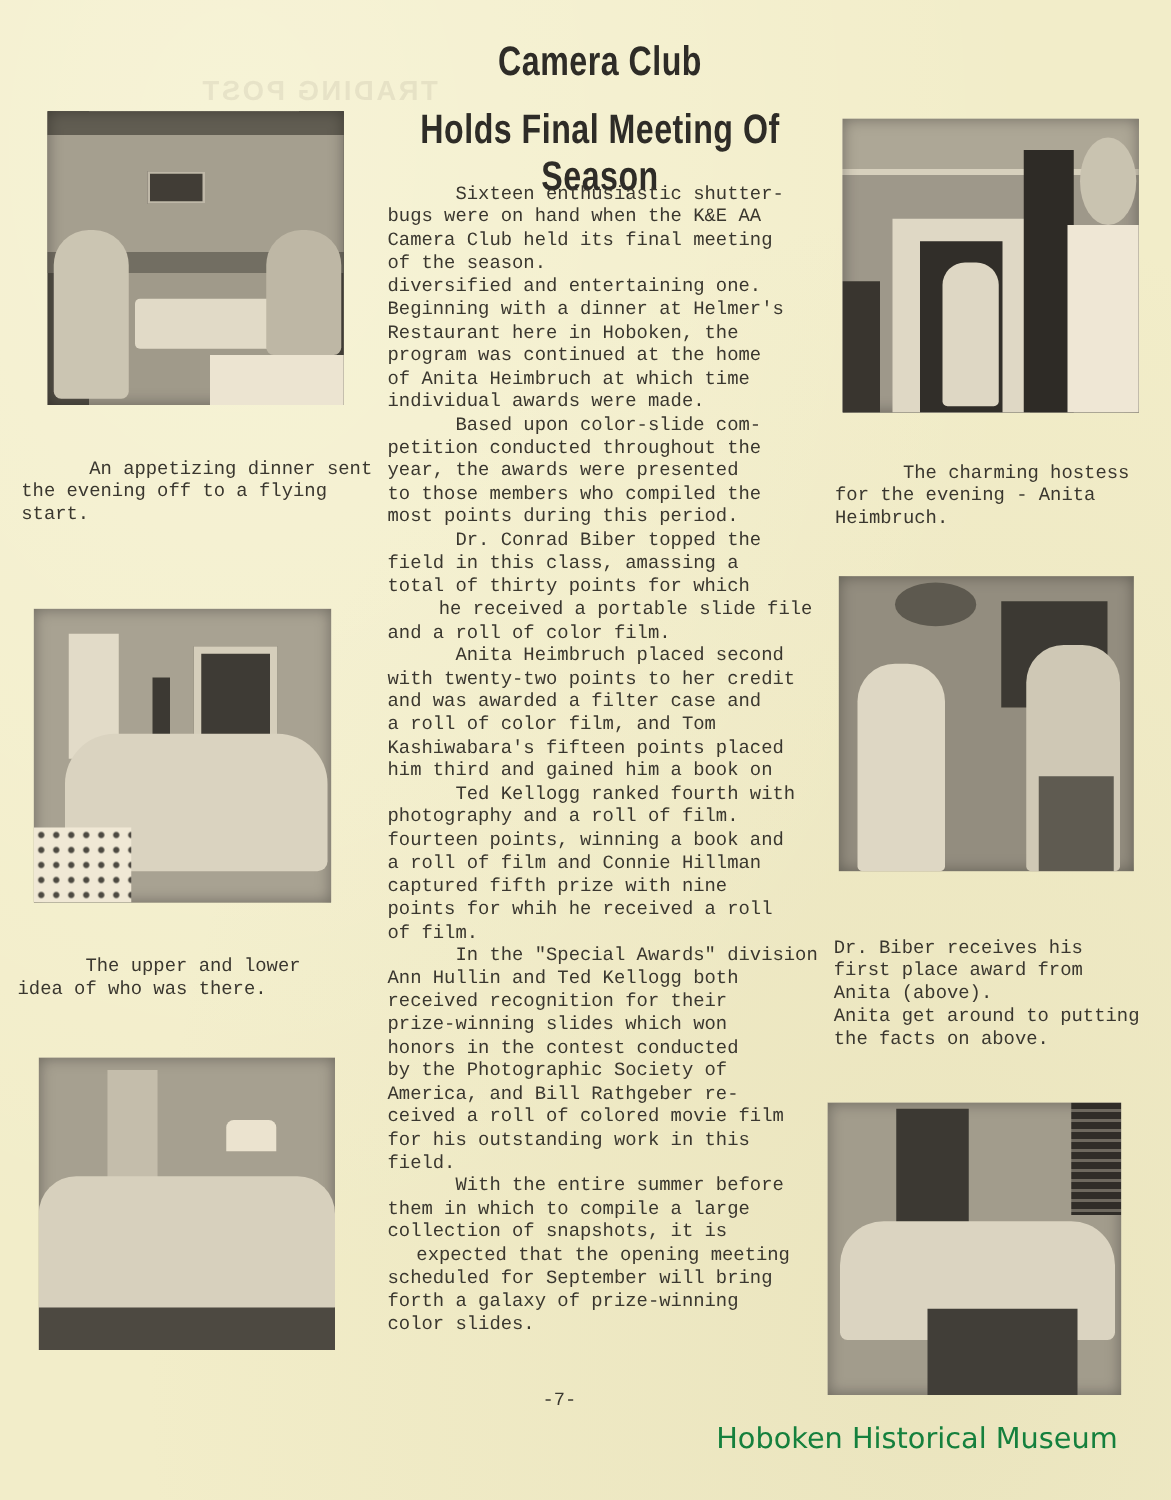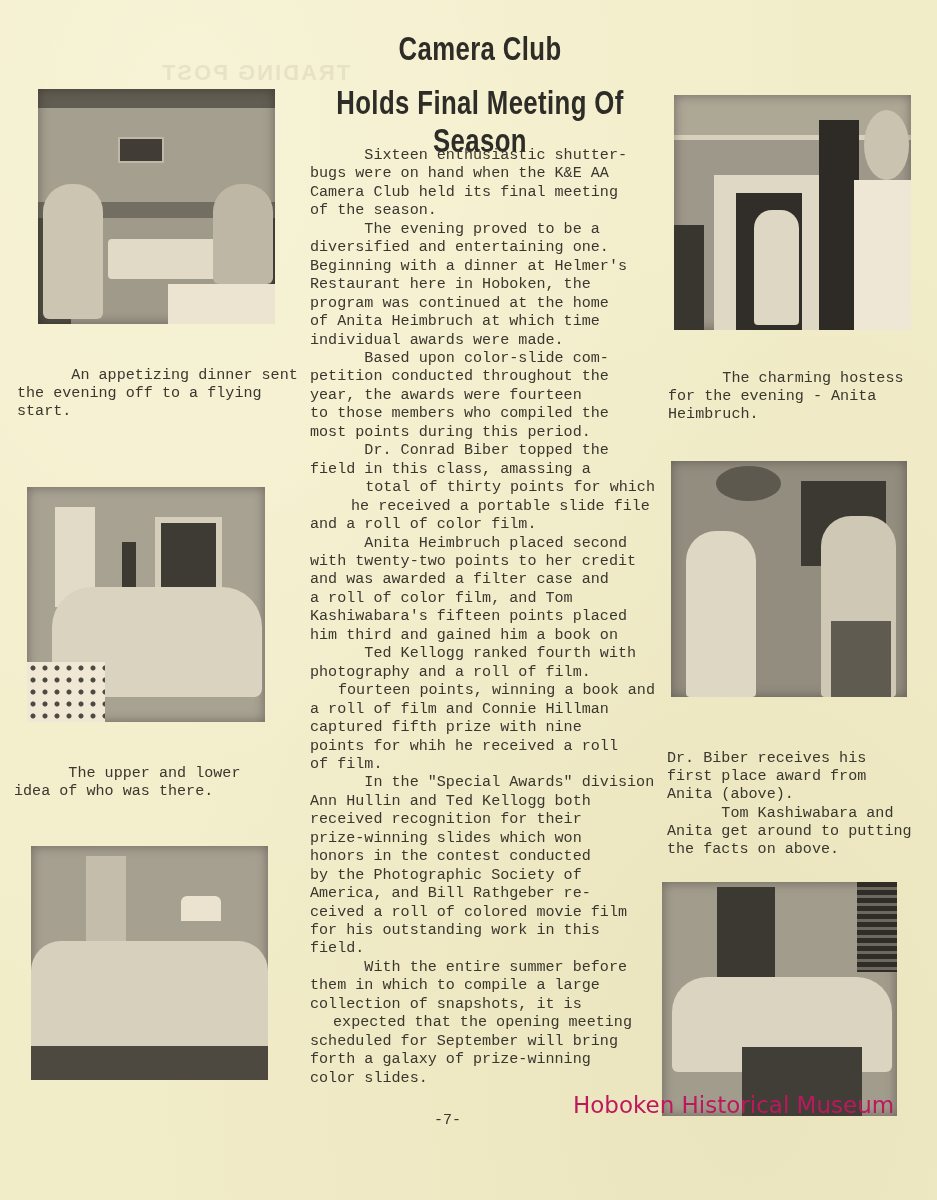--- a/index.html
+++ b/index.html
@@ -34,22 +34,22 @@
     position: absolute; overflow: hidden;
     background: #8d8a80;
     box-shadow: inset 0 0 12px rgba(0,0,0,0.35);
     filter: sepia(0.12);
   }
   .photo .shape { position: absolute; }
   .page-number {
     position: absolute; left: 434px; top: 1112px; font-size: 15px; color: #3a372f;
   }
   .watermark {
-    position: absolute; left: 573px; top: 1092px;
-    font-family: "DejaVu Sans", sans-serif; font-size: 23px; color: #be185d;
+    position: absolute; left: 573px; top: 1138px;
+    font-family: "DejaVu Sans", sans-serif; font-size: 23px; color: #15803d;
     letter-spacing: 0px;
   }
 </style>
 </head>
 <body>
 
 <div class="ghost-title" style="left:160px;top:60px;transform:scaleX(-1);">TRADING POST</div>
 <div class="ghost-title" style="left:740px;top:98px;transform:scaleX(-1);font-size:18px;">SENIOR</div>
 
 <div class="headline h1">Camera Club</div>
@@ -107,46 +107,45 @@
   <div class="shape" style="left:195px;top:0;width:40px;height:90px;background:repeating-linear-gradient(180deg,#2e2c28 0 5px,#6a675f 5px 8px);"></div>
   <div class="shape" style="left:10px;top:95px;width:220px;height:95px;background:#d3cfc1;border-radius:35px 35px 6px 6px;"></div>
   <div class="shape" style="left:80px;top:165px;width:120px;height:69px;background:#3f3d38;"></div>
 </div>
 
 <div class="article" id="article">
     <div style="white-space: pre;">      Sixteen enthusiastic shutter-</div>
     <div style="white-space: pre;">bugs were on hand when the K&amp;E AA</div>
     <div style="white-space: pre;">Camera Club held its final meeting</div>
     <div style="white-space: pre;">of the season.</div>
-    <div style="white-space: pre;">      The evening proved to be a</div>
     <div style="white-space: pre;">diversified and entertaining one.</div>
     <div style="white-space: pre;">Beginning with a dinner at Helmer's</div>
     <div style="white-space: pre;">Restaurant here in Hoboken, the</div>
     <div style="white-space: pre;">program was continued at the home</div>
     <div style="white-space: pre;">of Anita Heimbruch at which time</div>
     <div style="white-space: pre;">individual awards were made.</div>
     <div style="white-space: pre;">      Based upon color-slide com-</div>
     <div style="white-space: pre;">petition conducted throughout the</div>
-    <div style="white-space: pre;">year, the awards were fourteen</div>
+    <div style="white-space: pre;">year, the awards were presented</div>
     <div style="white-space: pre;">to those members who compiled the</div>
     <div style="white-space: pre;">most points during this period.</div>
     <div style="white-space: pre;">      Dr. Conrad Biber topped the</div>
     <div style="white-space: pre;">field in this class, amassing a</div>
-    <div style="white-space: pre; text-align: right;">total of thirty points for which</div>
+    <div style="white-space: pre;">total of thirty points for which</div>
     <div style="white-space: pre; margin-left: 41px;">he received a portable slide file</div>
     <div style="white-space: pre;">and a roll of color film.</div>
     <div style="white-space: pre;">      Anita Heimbruch placed second</div>
     <div style="white-space: pre;">with twenty-two points to her credit</div>
     <div style="white-space: pre;">and was awarded a filter case and</div>
     <div style="white-space: pre;">a roll of color film, and Tom</div>
     <div style="white-space: pre;">Kashiwabara's fifteen points placed</div>
     <div style="white-space: pre;">him third and gained him a book on</div>
     <div style="white-space: pre;">      Ted Kellogg ranked fourth with</div>
     <div style="white-space: pre;">photography and a roll of film.</div>
-    <div style="white-space: pre; text-align: right;">fourteen points, winning a book and</div>
+    <div style="white-space: pre;">fourteen points, winning a book and</div>
     <div style="white-space: pre;">a roll of film and Connie Hillman</div>
     <div style="white-space: pre;">captured fifth prize with nine</div>
     <div style="white-space: pre;">points for whih he received a roll</div>
     <div style="white-space: pre;">of film.</div>
     <div style="white-space: pre;">      In the "Special Awards" division</div>
     <div style="white-space: pre;">Ann Hullin and Ted Kellogg both</div>
     <div style="white-space: pre;">received recognition for their</div>
     <div style="white-space: pre;">prize-winning slides which won</div>
     <div style="white-space: pre;">honors in the contest conducted</div>
     <div style="white-space: pre;">by the Photographic Society of</div>
@@ -174,19 +173,18 @@
   </div>
 <div class="caption" style="left:668px;top:369px;width:270px;" id="cap-hostess">
     <div style="white-space: pre;">      The charming hostess</div>
     <div style="white-space: pre;">for the evening - Anita</div>
     <div style="white-space: pre;">Heimbruch.</div>
   </div>
 <div class="caption" style="left:667px;top:749px;width:270px;font-family:Liberation Mono, monospace;" id="cap-award">
     <div style="white-space: pre;">Dr. Biber receives his</div>
     <div style="white-space: pre;">first place award from</div>
     <div style="white-space: pre;">Anita (above).</div>
-    <div style="white-space: pre;">      Tom Kashiwabara and</div>
     <div style="white-space: pre;">Anita get around to putting</div>
     <div style="white-space: pre;">the facts on above.</div>
   </div>
 
 <div class="page-number">-7-</div>
 <div class="watermark">Hoboken Historical Museum</div>
 
 </body></html>

